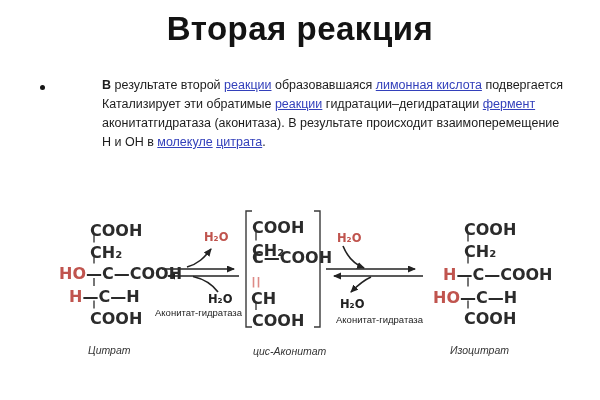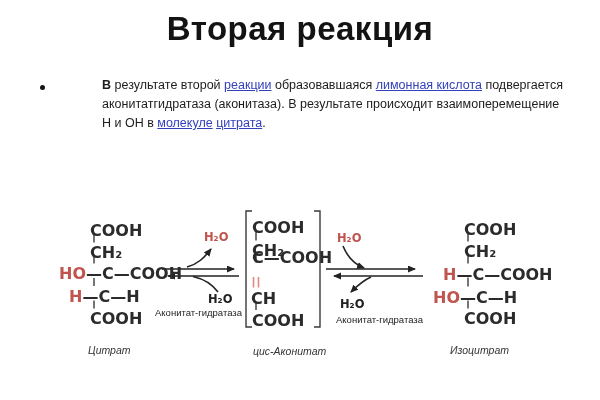--- a/index.html
+++ b/index.html
@@ -31,20 +31,21 @@
 </head>
 <body>
 
 <div id="slide">
 
   <div class="title">Вторая реакция</div>
 
   <div class="bullet-marker"></div>
   <div class="para">
       <div class="tline"><span class="tbold">В</span><span> результате второй </span><span class="tlink">реакции</span><span> образовавшаяся </span><span class="tlink">лимонная кислота</span><span> подвергается</span></div>
+      <div class="tline"><span>Катализирует эти обратимые </span><span class="tlink">реакции</span><span> гидратации–дегидратации </span><span class="tlink">фермент</span></div>
       <div class="tline"><span>аконитатгидратаза (аконитаза). В результате происходит взаимоперемещение</span></div>
       <div class="tline"><span>Н и ОН в </span><span class="tlink">молекуле</span><span> </span><span class="tlink">цитрата</span><span>.</span></div>
     </div>
 
   <svg class="overlay" width="600" height="400" viewBox="0 0 600 400">
     <defs>
       <marker id="ah" markerWidth="9" markerHeight="8" refX="7" refY="3.5" orient="auto" markerUnits="userSpaceOnUse">
         <path d="M0,0 L8,3.5 L0,7 Z" fill="#222"></path>
       </marker>
     </defs>

